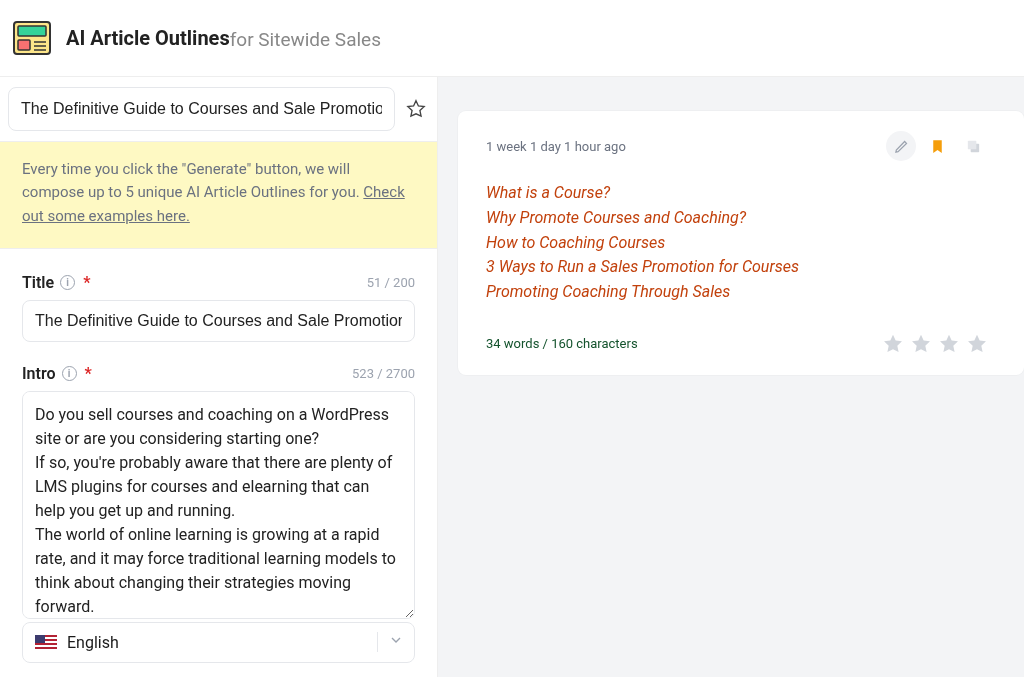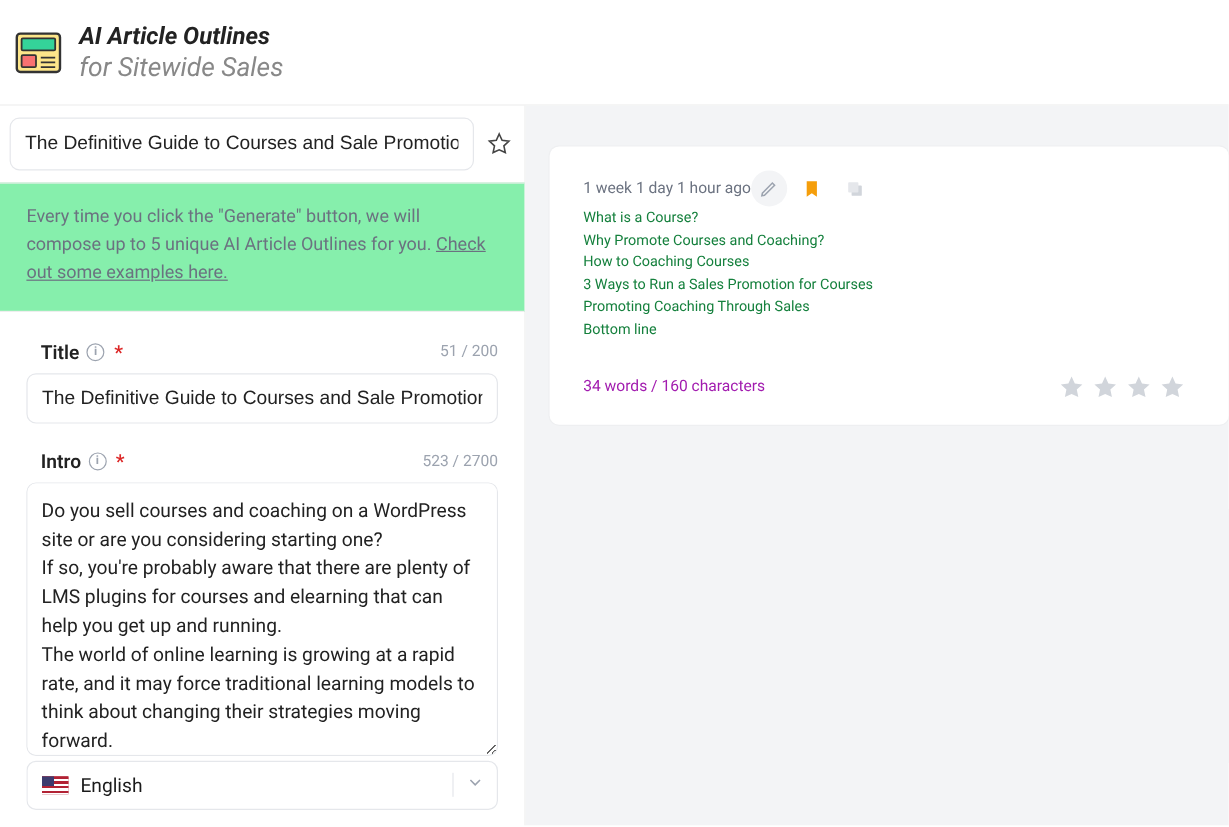--- a/index.html
+++ b/index.html
@@ -1,52 +1,52 @@
 <!DOCTYPE html>
 <html><head>
   <meta charset="utf-8">
   <style>
     * { box-sizing: border-box; margin: 0; padding: 0; }
     body { font-family: -apple-system, BlinkMacSystemFont, "Segoe UI", Roboto, sans-serif; background: #fff; color: #1a1a1a; font-size: 14px; }
     .header { display: flex; align-items: center; padding: 18px 12px 18px 12px; border-bottom: 1px solid #eee; gap: 14px; }
     .header-icon { width: 40px; height: 40px; }
-    .header-titles { display: flex; flex-direction: column; font-style: italic; }
+    .header-titles { display: flex; flex-direction: row; }
     .header-title { font-size: 20px; font-weight: 700; color: #222; }
-    .header-subtitle { font-size: 22px; color: #888; font-weight: 400; margin-top: 2px; }
+    .header-subtitle { font-size: 19px; color: #888; font-weight: 400; margin-top: 2px; }
     .main { display: flex; }
     .left-col { width: 438px; border-right: 1px solid #eee; }
     .right-col { flex: 1; background: #f3f4f6; min-height: 600px; padding: 34px 0 0 0; }
     .docname-row { display: flex; align-items: center; padding: 10px 8px; gap: 8px; }
     .docname-input { flex: 1; border: 1px solid #e5e7eb; border-radius: 8px; padding: 11px 12px; font-size: 16px; color: #222; height: 44px; }
     .star-btn { width: 26px; height: 26px; display: flex; align-items: center; justify-content: center; color: #444; cursor: pointer; }
-    .info-box { background: #86efac; border-bottom: 1px solid #eee; border-top: 1px solid #eee; padding: 16px 22px 20px 22px; color: #6b7280; font-size: 15px; line-height: 1.55; }
+    .info-box { background: #fef9c3; border-bottom: 1px solid #eee; border-top: 1px solid #eee; padding: 16px 22px 20px 22px; color: #6b7280; font-size: 15px; line-height: 1.55; }
     .info-box a { color: #6b7280; text-decoration: underline; cursor: pointer; }
     .form-section { padding: 18px 22px 10px 22px; }
     .field-label-row { display: flex; align-items: center; justify-content: space-between; margin-bottom: 8px; margin-top: 6px; }
-    .field-label { font-size: 16px; font-weight: 600; color: #222; display: flex; align-items: center; gap: 6px; margin-left: 12px; }
+    .field-label { font-size: 16px; font-weight: 600; color: #222; display: flex; align-items: center; gap: 6px; }
     .field-label .info-i { width: 15px; height: 15px; border: 1.2px solid #9ca3af; border-radius: 50%; display: inline-flex; align-items: center; justify-content: center; font-size: 10px; color: #9ca3af; font-weight: 700; }
     .field-label .req { color: #dc2626; font-weight: 700; margin-left: 2px; }
     .field-counter { font-size: 13px; color: #9ca3af; text-align: center; }
     .text-input { width: 100%; border: 1px solid #e5e7eb; border-radius: 8px; padding: 11px 12px; font-size: 16px; color: #222; }
     .textarea-input { width: 100%; border: 1px solid #e5e7eb; border-radius: 8px; padding: 11px 12px; font-size: 16px; color: #222; resize: vertical; height: 228px; font-family: inherit; line-height: 1.5; }
     .select-wrap { position: relative; width: 100%; border: 1px solid #e5e7eb; border-radius: 8px; padding: 10px 12px; display: flex; align-items: center; gap: 10px; font-size: 16px; cursor: pointer; }
     .select-wrap .flag { width: 22px; height: 15px; display: inline-block; background: linear-gradient(#b22234, #b22234); position: relative;}
     .select-wrap .flag::before { content: ""; position: absolute; inset: 0; background: repeating-linear-gradient(#b22234 0 2px, #fff 2px 4px); }
     .select-wrap .flag::after { content: ""; position: absolute; left:0; top:0; width: 10px; height: 8px; background: #3c3b6e; }
     .select-chevron { position: absolute; right: 10px; top: 50%; transform: translateY(-50%); color: #9ca3af; border-left: 1px solid #e5e7eb; padding-left: 10px; }
     .card { background: #fff; border-radius: 8px; margin: 0 0 0 20px; padding: 20px 36px 20px 28px; width: calc(100% - 20px); box-shadow: 0 0 0 1px rgba(0,0,0,0.02); }
-    .card-top { display: flex; justify-content: flex-start; align-items: center; margin-bottom: 0; }
+    .card-top { display: flex; justify-content: space-between; align-items: center; margin-bottom: 20px; }
     .card-time { color: #6b7280; font-size: 13px; }
     .card-actions { display: flex; gap: 6px; align-items: center; }
     .icon-btn { width: 30px; height: 30px; border-radius: 50%; background: #f3f4f6; display: flex; align-items: center; justify-content: center; cursor: pointer; color: #9ca3af; }
     .icon-btn.bookmark { background: transparent; color: #f59e0b; }
     .icon-btn.copy { background: transparent; color: #d1d5db; }
-    .outline-list { font-size: 12px; color: #15803d; line-height: 1.55; }
+    .outline-list { font-size: 16px; color: #c2410c; line-height: 1.55; font-style: italic; }
     .card-bottom { display: flex; justify-content: space-between; align-items: center; margin-top: 28px; }
-    .card-stats { color: #a21caf; font-size: 13px; }
+    .card-stats { color: #14532d; font-size: 13px; }
     .stars { display: flex; gap: 6px; color: #d1d5db; }
     .stars svg { width: 22px; height: 22px; cursor: pointer; }
     .lang-label { font-size: 16px; font-weight: 600; color: #222; margin-top: 18px; margin-bottom: 8px; }
   </style>
 </head>
 <body>
 
 <div class="header">
   <div class="header-icon">
     <svg viewBox="0 0 40 40" width="40" height="40">
@@ -139,21 +139,20 @@
               </svg>
           </div>
         </div>
       </div>
       <div class="outline-list" id="outline-list">
           <div>What is a Course?</div>
           <div>Why Promote Courses and Coaching?</div>
           <div>How to Coaching Courses</div>
           <div>3 Ways to Run a Sales Promotion for Courses</div>
           <div>Promoting Coaching Through Sales</div>
-          <div>Bottom line</div>
         </div>
       <div class="card-bottom">
         <div class="card-stats">34 words / 160 characters</div>
         <div class="stars">
           <svg viewBox="0 0 24 24" fill="currentColor">
               <path d="M12 2l2.9 6.3 6.9.8-5.1 4.7 1.4 6.8L12 17.8 5.9 20.6l1.4-6.8L2.2 9.1l6.9-.8z"></path>
             </svg>
           <svg viewBox="0 0 24 24" fill="currentColor">
               <path d="M12 2l2.9 6.3 6.9.8-5.1 4.7 1.4 6.8L12 17.8 5.9 20.6l1.4-6.8L2.2 9.1l6.9-.8z"></path>
             </svg>

